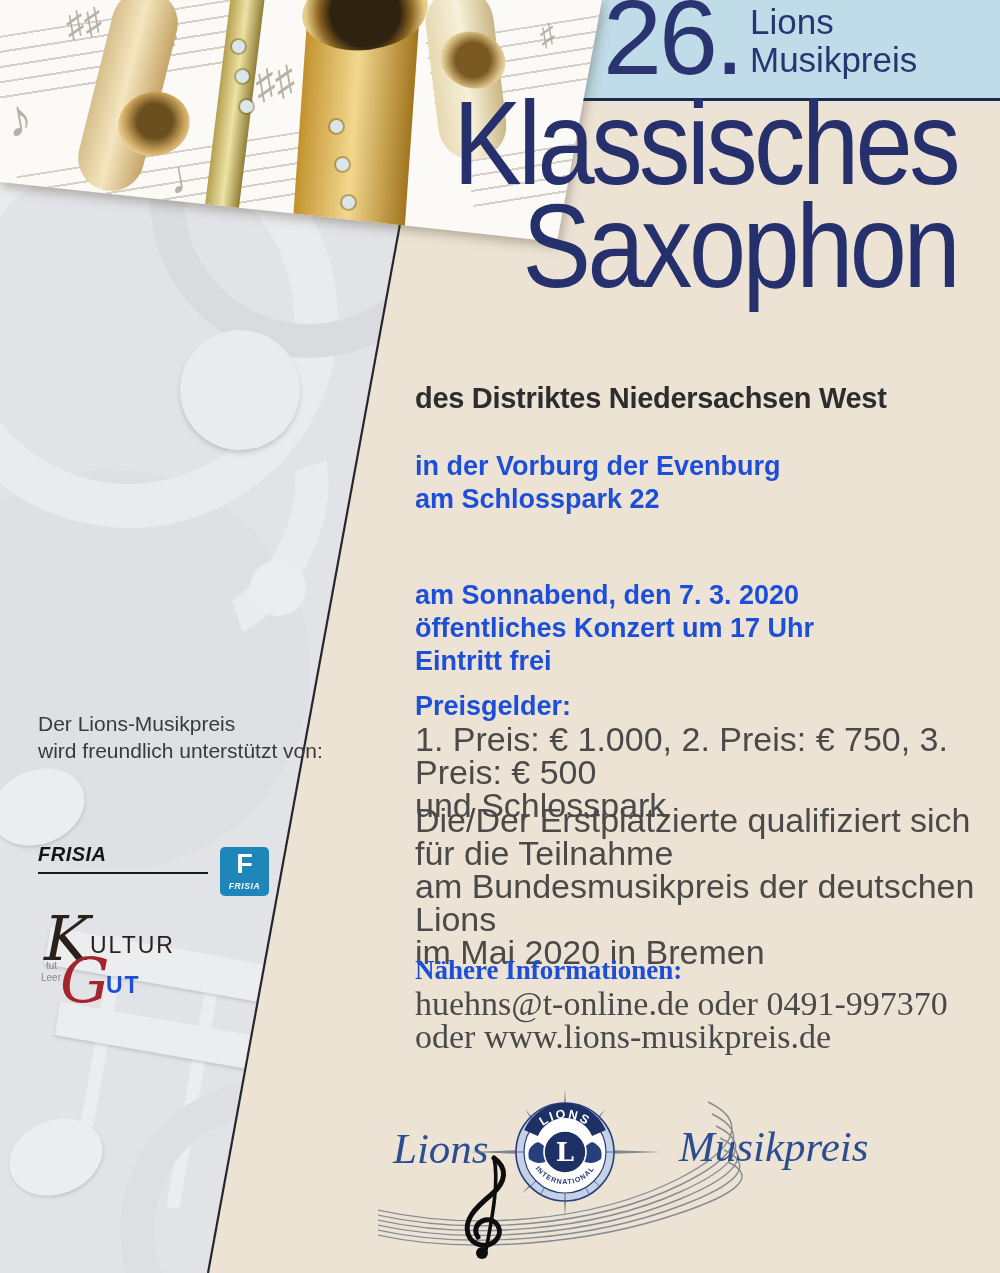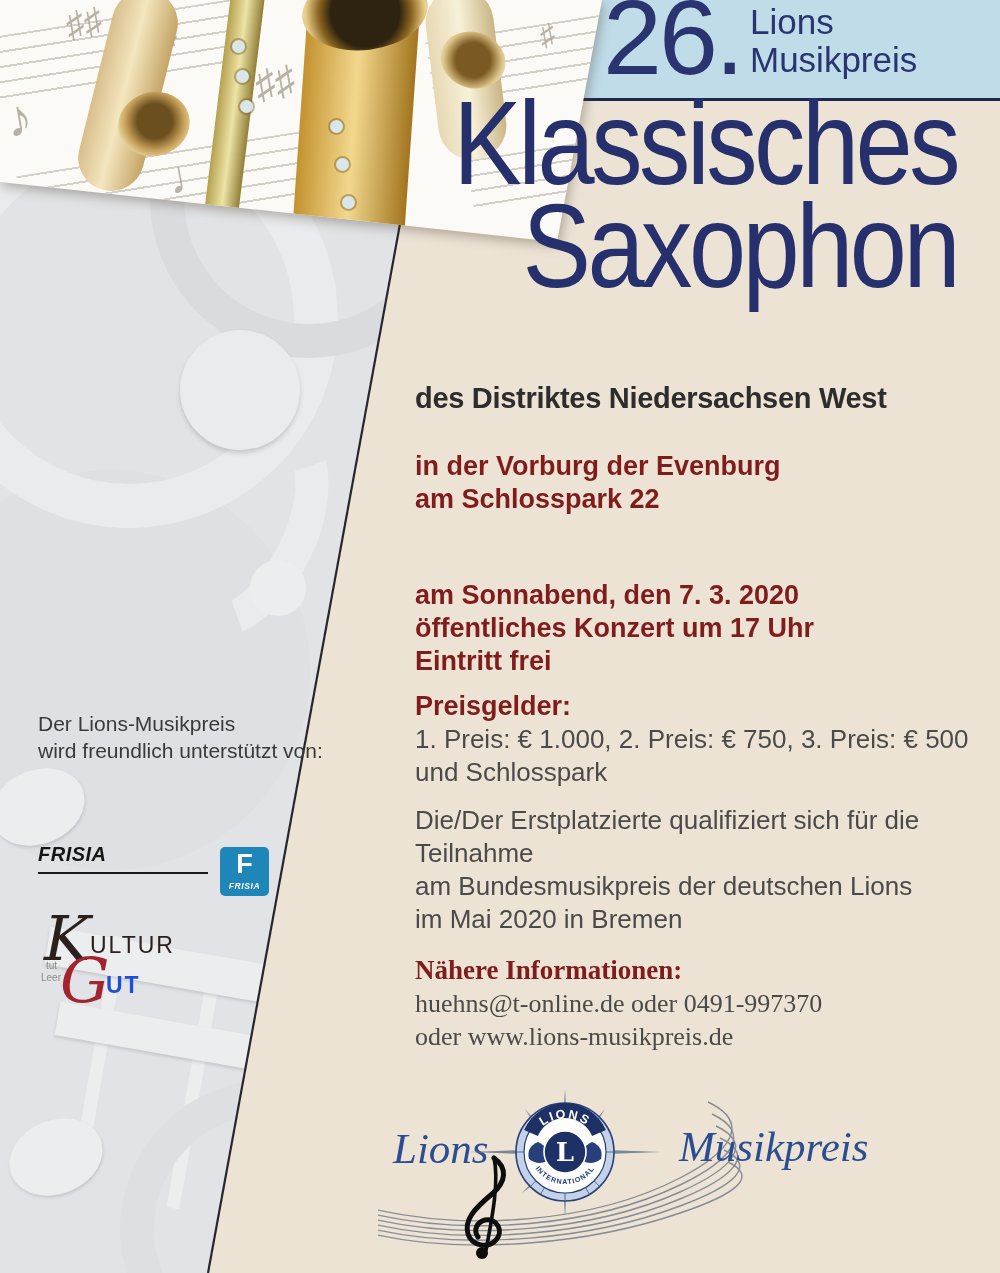--- a/index.html
+++ b/index.html
@@ -59,22 +59,22 @@
   .pearl{position:absolute;width:13px;height:13px;border-radius:50%;background:#D9E6EA;box-shadow:0 0 0 2px rgba(120,95,40,.45);}
 
   
   .title{position:absolute;right:43px;top:92px;z-index:6;text-align:right;color:#25306C;}
   .title .line{font-size:118px;line-height:103px;font-weight:300;letter-spacing:-4px;
      transform:scaleX(.87);transform-origin:right center;white-space:nowrap;}
 
   
   .col{position:absolute;left:415px;z-index:6;}
   .h-bold{font-size:29px;font-weight:700;color:#2D2D2D;letter-spacing:-.3px;}
-  .b-bold{font-size:27px;font-weight:700;color:#7f1d1d;line-height:33px;}
-  .b-reg{font-size:26px;font-weight:400;color:#4A4A4A;line-height:33px;}
+  .b-bold{font-size:27px;font-weight:700;color:#1d4ed8;line-height:33px;}
+  .b-reg{font-size:34px;font-weight:400;color:#4A4A4A;line-height:33px;}
 
   
   .sponsor-intro{position:absolute;left:38px;top:710px;z-index:6;font-size:21px;line-height:27px;color:#3A3A3A;}
   .koester{position:absolute;left:38px;top:778px;z-index:6;}
   .koester .name{font-size:37px;font-weight:800;letter-spacing:0;color:#0090D6;line-height:1;}
   .koester .tagline{display:block;margin:2px 0 0 20px;font-style:italic;font-size:17px;color:#45A743;}
   .frisia{position:absolute;left:38px;top:846px;z-index:6;width:232px;}
   .frisia .t1{font-style:italic;font-weight:800;font-size:20px;color:#141414;line-height:17px;letter-spacing:.5px;}
   .frisia .t2{font-style:italic;font-weight:800;font-size:19px;color:#141414;line-height:19px;letter-spacing:.2px;}
   .frisia .gmbh{font-size:9px;font-weight:700;font-style:italic;}

